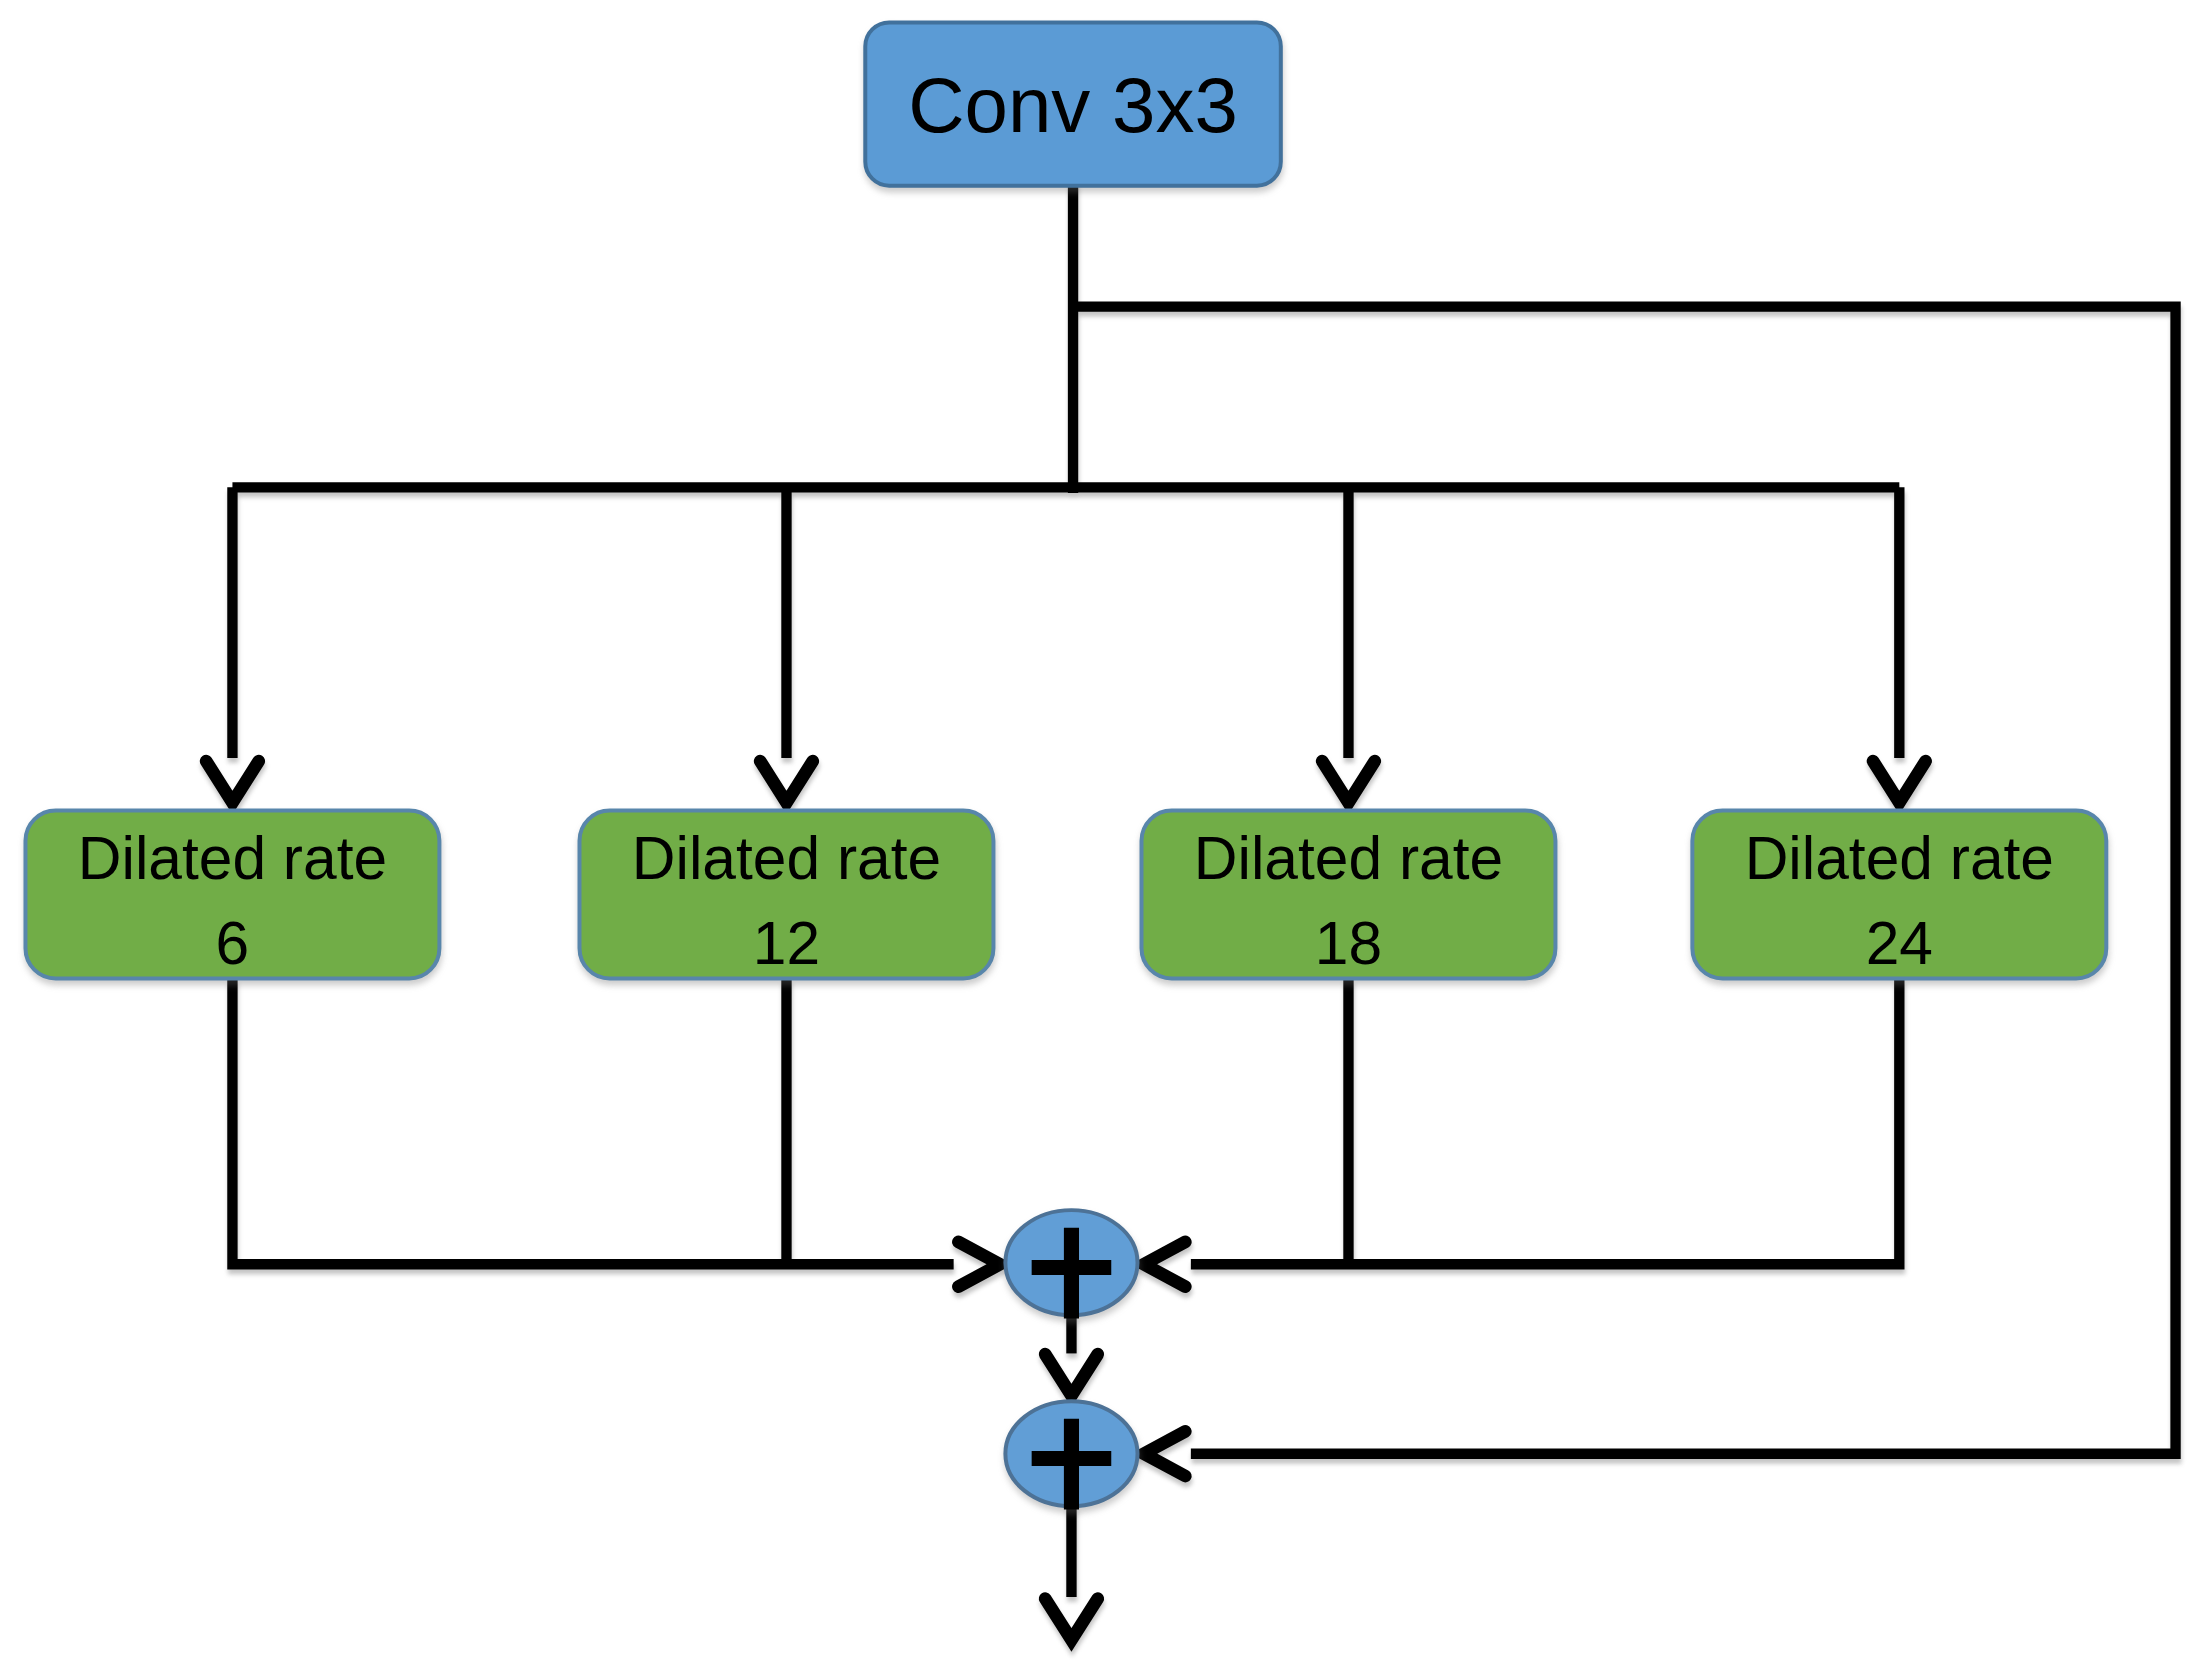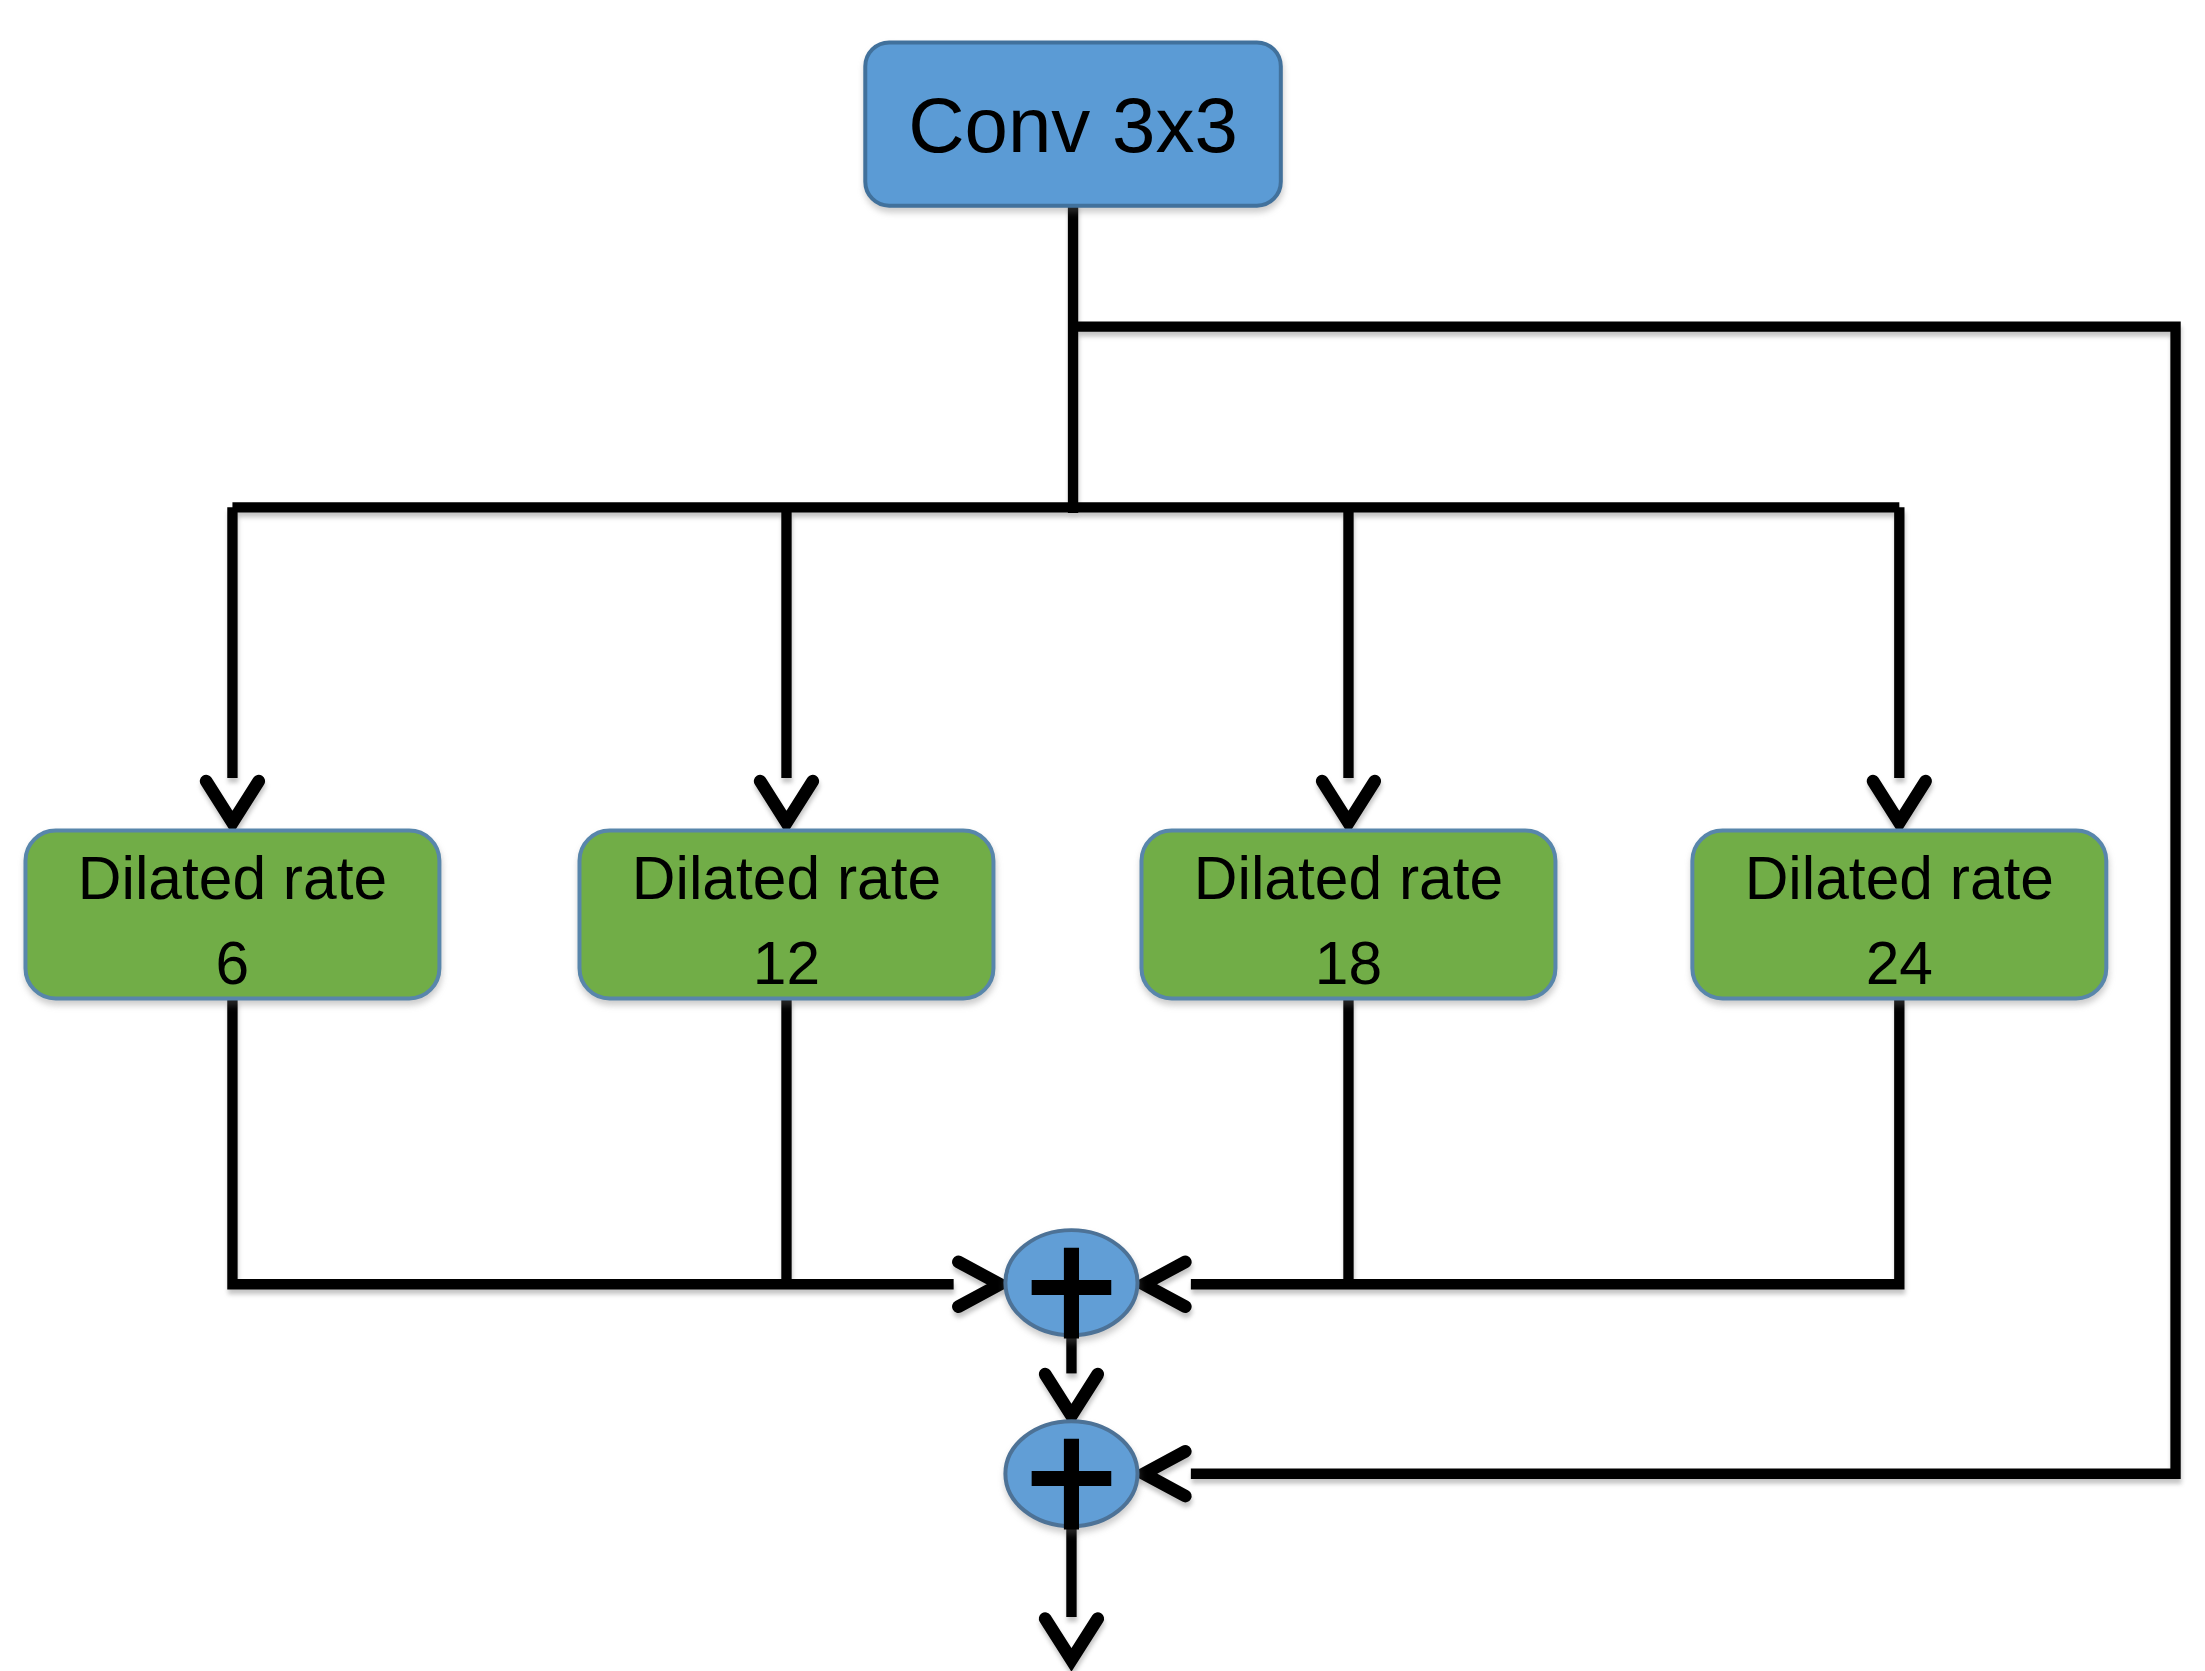--- a/index.html
+++ b/index.html
@@ -7,21 +7,20 @@
     padding: 0;
     width: 2205px;
     height: 1672px;
     background: #ffffff;
     overflow: hidden;
   }
   .diagram-wrap {
     position: relative;
     width: 2205px;
     height: 1288px;
-    margin-top: 20px;
   }
   svg { display: block; }
   text.lbl {
     font-family: "Liberation Sans", sans-serif;
     fill: #000000;
     text-anchor: middle;
   }
   .t-conv   { font-size: 98px; }
   .t-branch { font-size: 76px; }
   .g-lines  { filter: drop-shadow(1px 6px 3px rgba(110,110,110,0.40)); }

